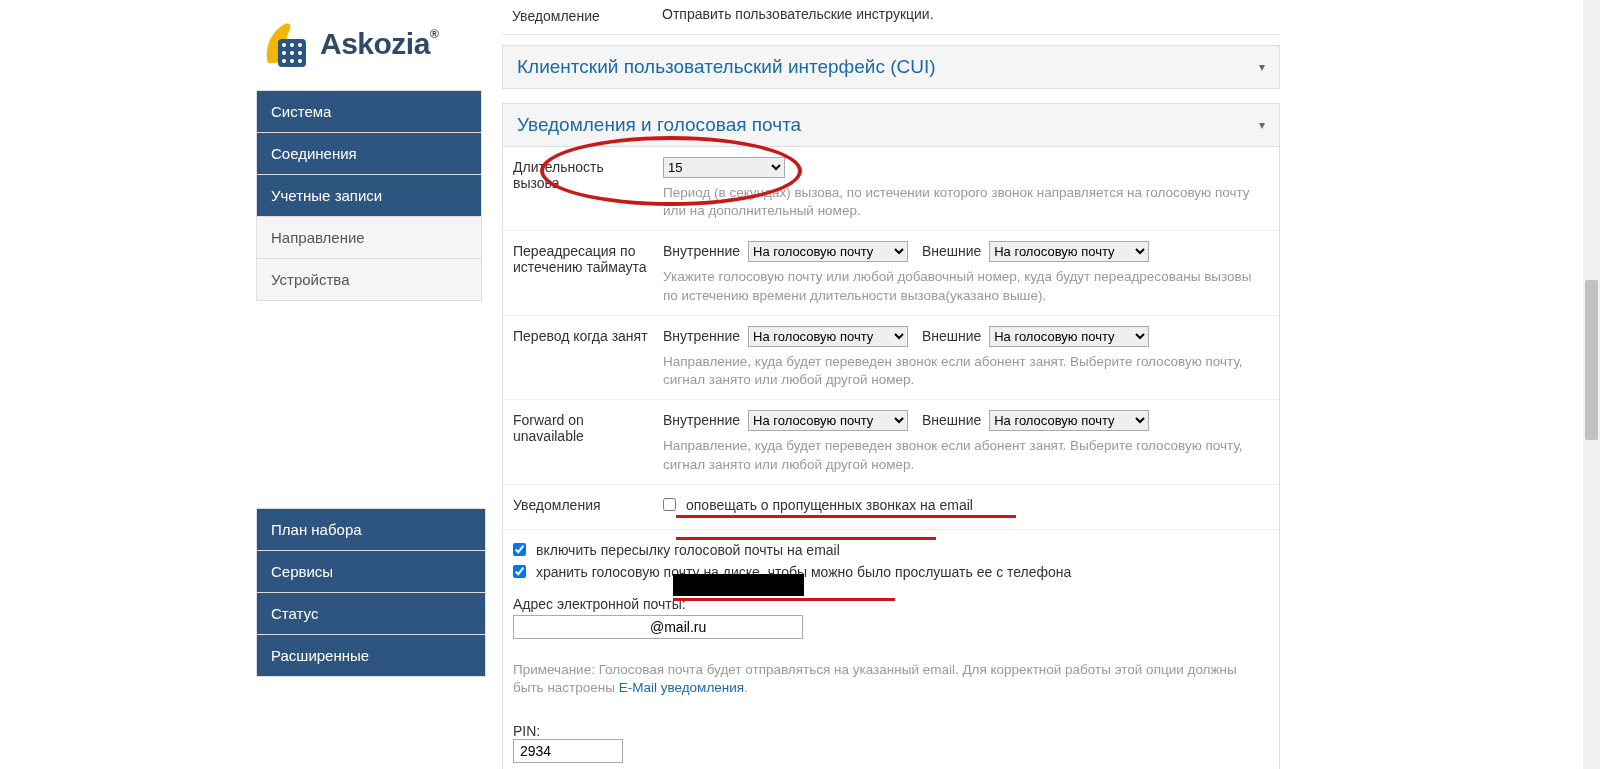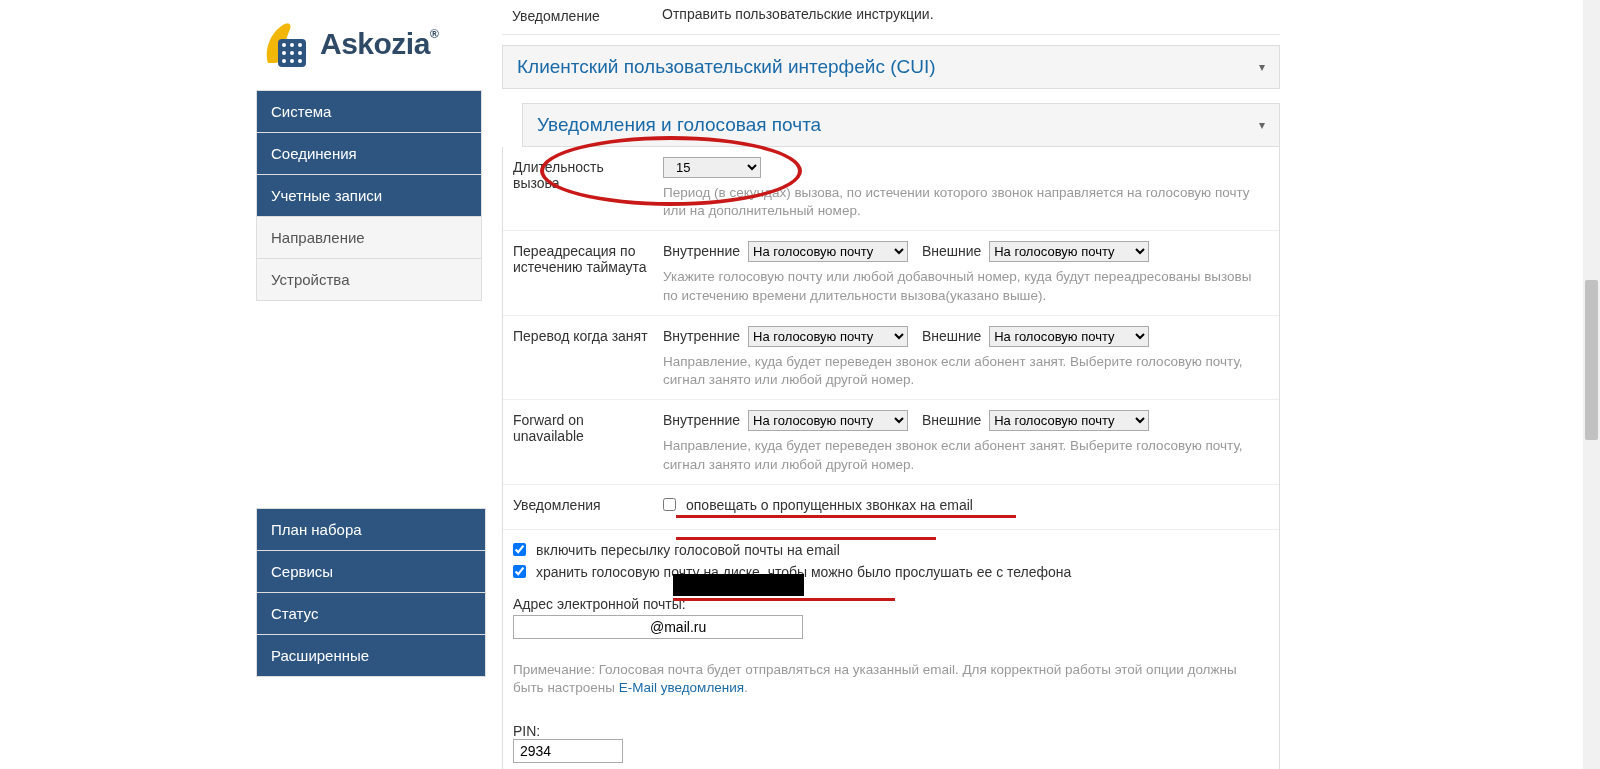--- a/index.html
+++ b/index.html
@@ -35,21 +35,21 @@
 
   .form-row { display: flex; border-top: 1px solid #eee; padding: 10px 12px 10px 10px; }
   .form-row:first-child { border-top: none; }
   .form-row .lbl { width: 150px; color: #333; font-size: 14px; padding-right: 10px; padding-top: 2px; }
   .form-row .ctrl { flex: 1; }
   .help { color: #999; font-size: 13.5px; margin-top: 6px; line-height: 1.35; }
   .help a { color: #1a6aa8; text-decoration: none; }
 
   select { border: 1px solid #aaa; background: #efefef; font-size: 13px; height: 21px; }
   .sel-wide { width: 160px; }
-  .sel-small { width: 98px; padding-left: 8px; }
+  .sel-small { width: 122px; }
   .inline-lbl { font-size: 14px; color: #333; margin: 0 4px 0 0; }
   .inline-lbl.gap { margin-left: 10px; }
 
   input[type=text] { border: 1px solid #aaa; height: 24px; padding: 2px 6px; font-size: 14px; }
   input[type=checkbox] { margin-right: 10px; vertical-align: middle; }
 
   
   .ellipse { position: absolute; border: 4px solid #c81818; border-radius: 50%; pointer-events: none; }
   .underline-red { position: absolute; height: 3px; background: #c81818; pointer-events: none; }
   .black-box { position: absolute; background: #000; pointer-events: none; }
@@ -108,21 +108,21 @@
     <div class="row-top">
       <div class="lbl">Уведомление</div>
       <div class="val">Отправить пользовательские инструкции.</div>
     </div>
 
     <div class="panel-header">
       <span>Клиентский пользовательский интерфейс (CUI)</span>
       <span class="chev">▾</span>
     </div>
 
-    <div class="panel-header" style="margin-top:14px;margin-left:20px;">
+    <div class="panel-header" style="margin-top:14px;">
       <span>Уведомления и голосовая почта</span>
       <span class="chev">▾</span>
     </div>
 
     <div class="panel-body">
 
       <div class="form-row">
         <div class="lbl">Длительность вызова</div>
         <div class="ctrl">
           <select class="sel-small">

